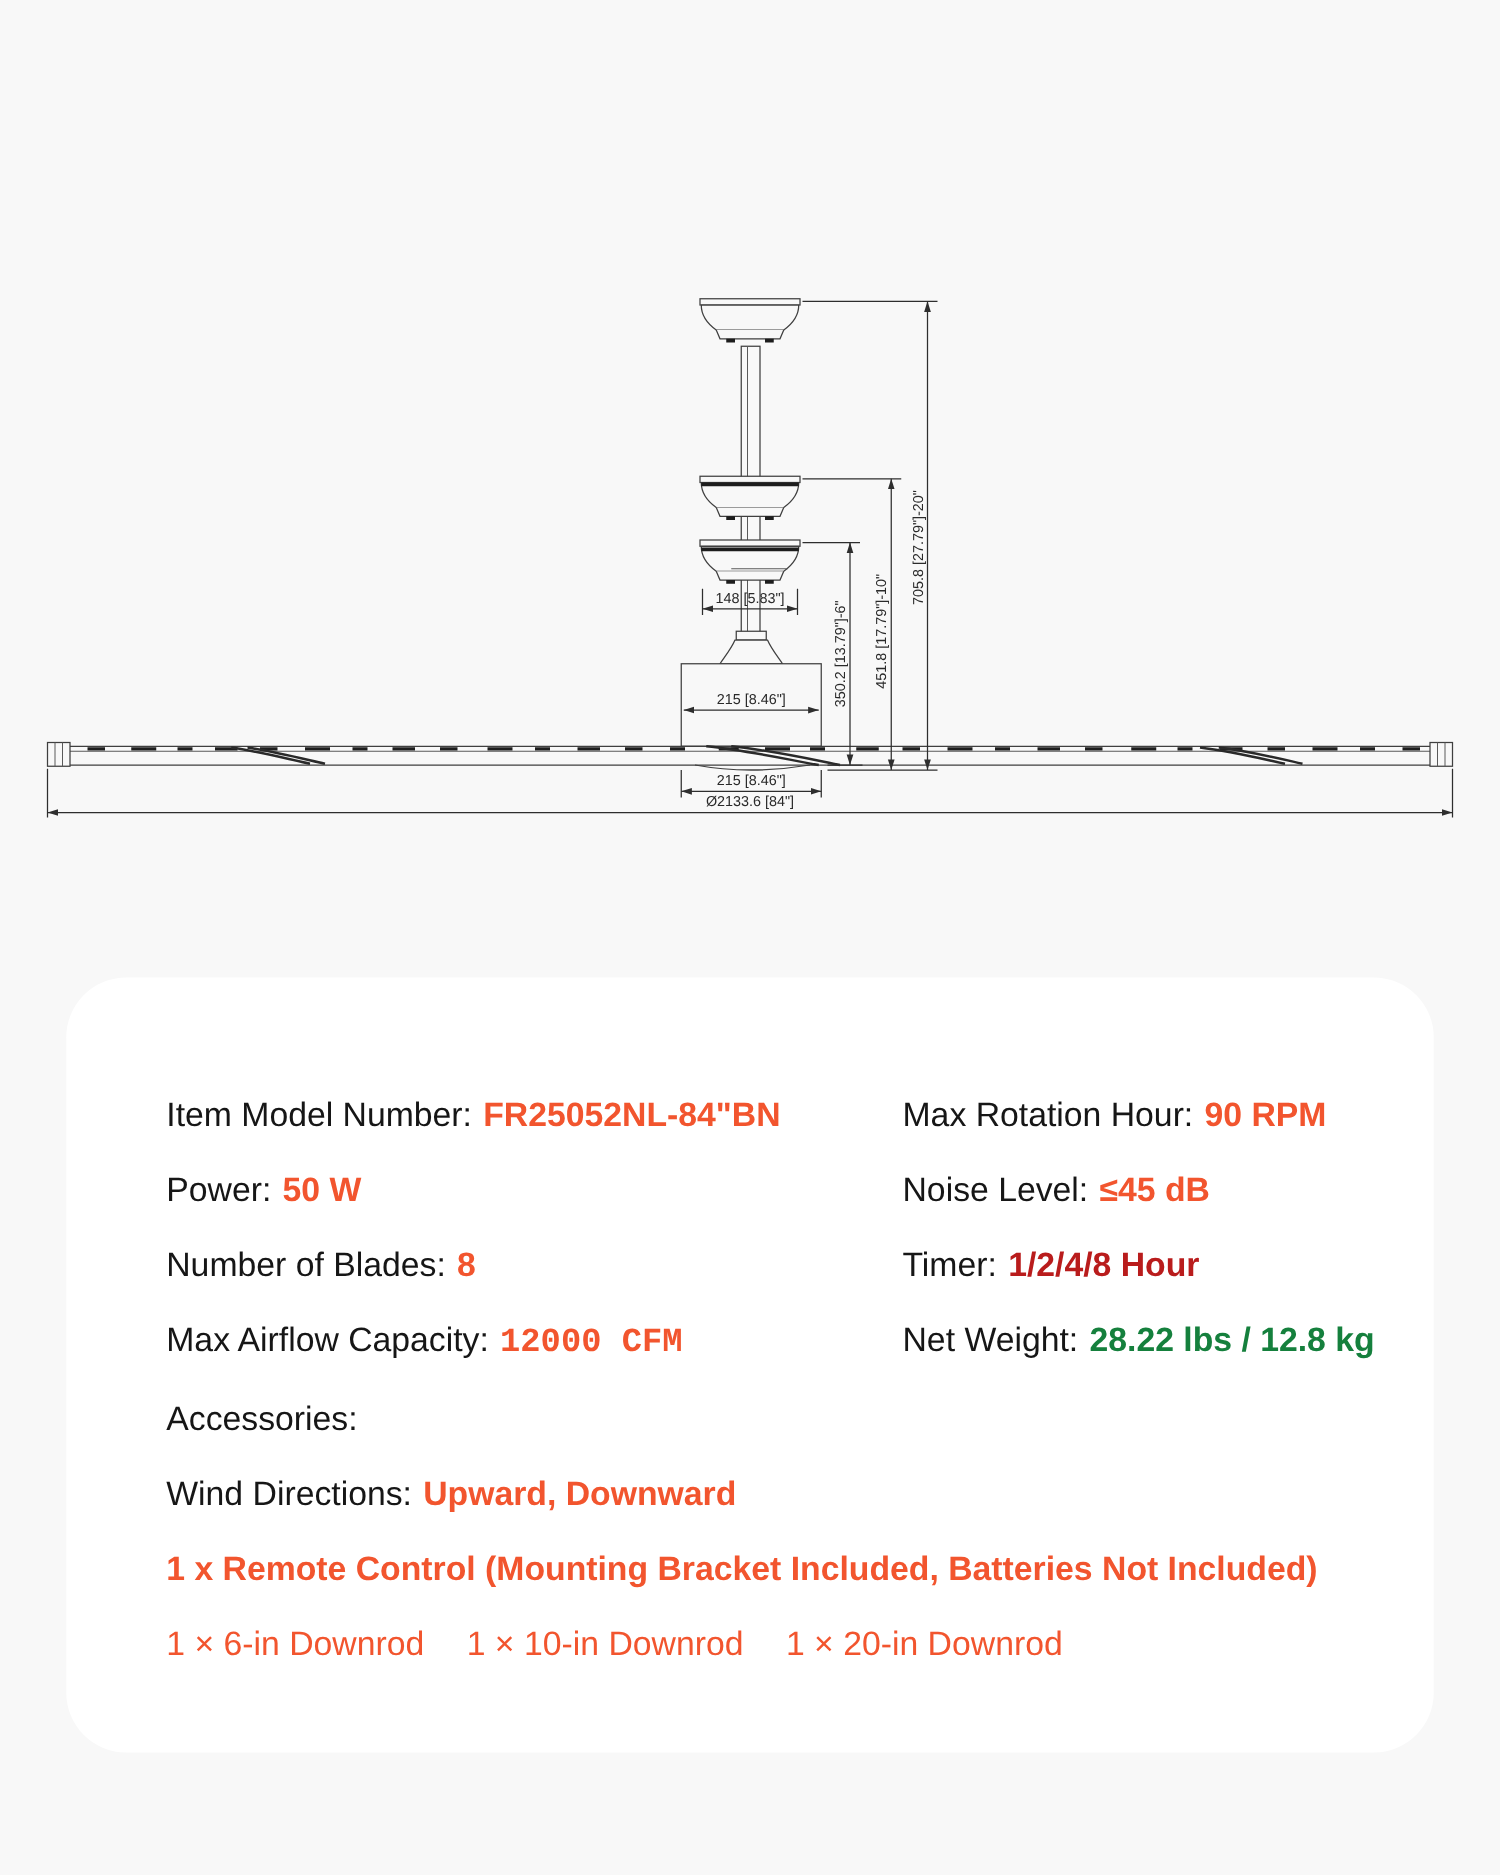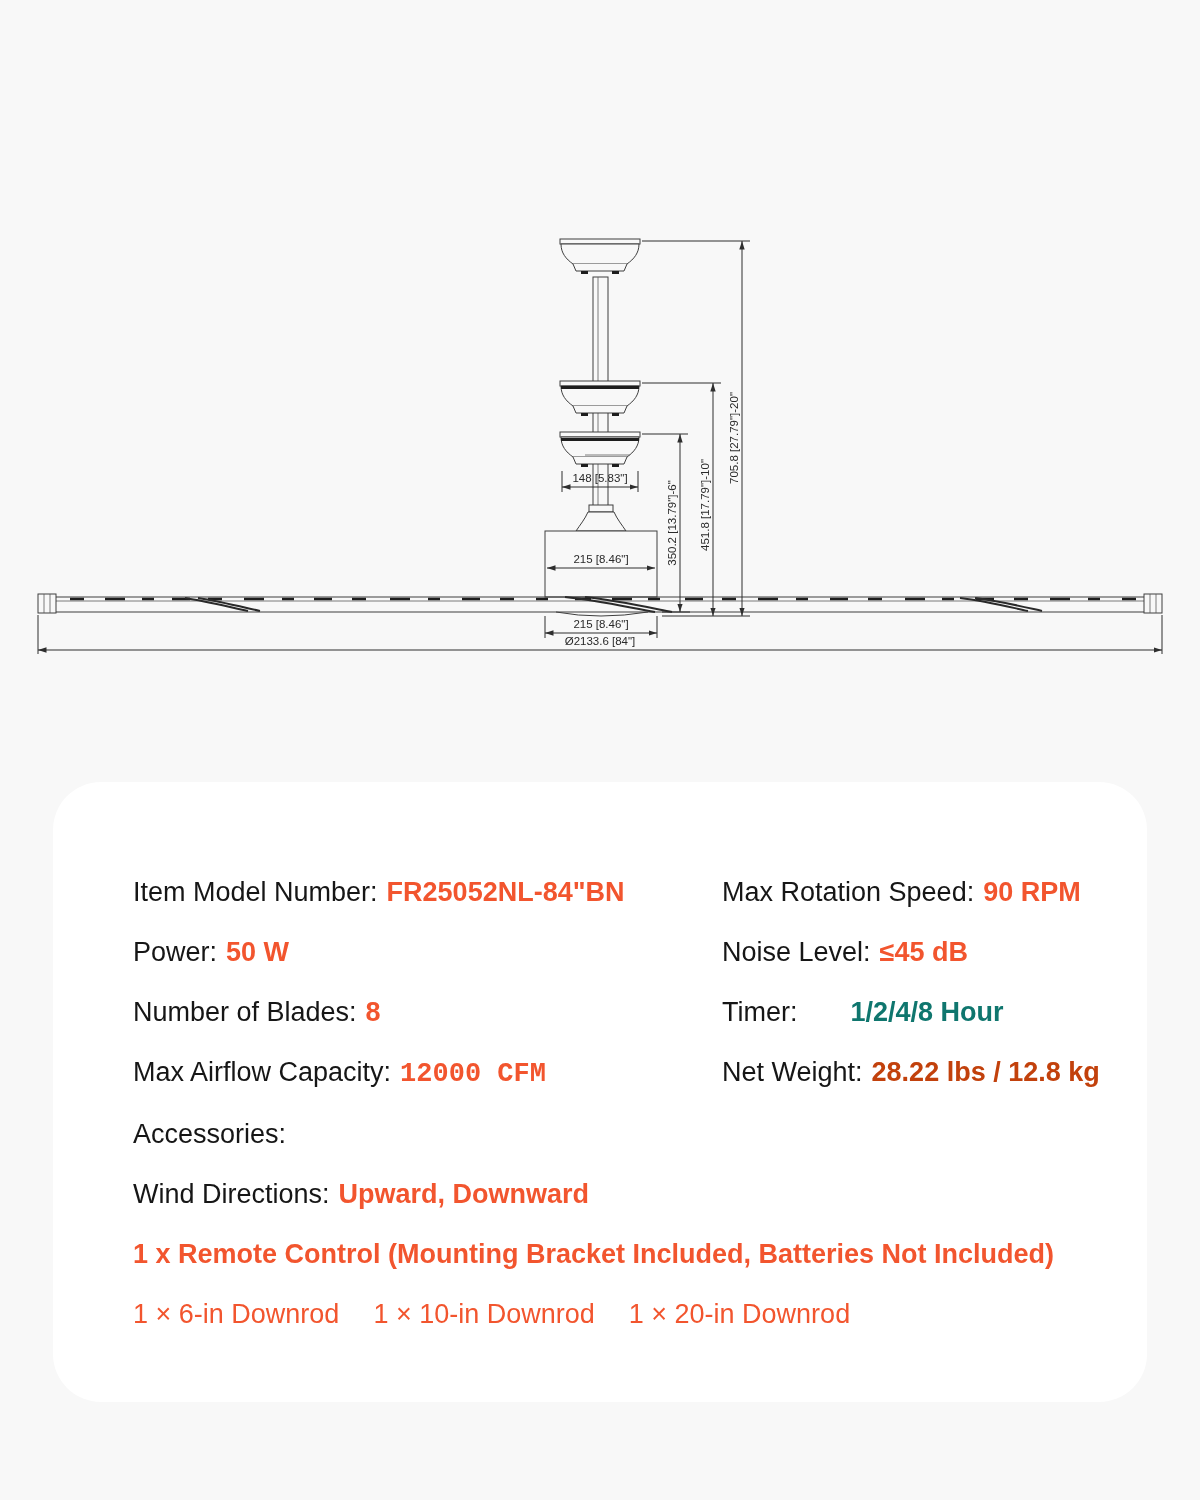--- a/index.html
+++ b/index.html
@@ -174,26 +174,26 @@
     <p class="row acc-line">
       <span class="val" style="color: rgb(242, 85, 46);">1 x Remote Control (Mounting Bracket Included, Batteries Not Included)</span>
     </p>
     <p class="row">
       <span class="val downrod-item" style="color: rgb(242, 85, 46);">1 × 6-in Downrod</span><span class="val downrod-item" style="color: rgb(242, 85, 46);">1 × 10-in Downrod</span><span class="val downrod-item" style="color: rgb(242, 85, 46);">1 × 20-in Downrod</span>
     </p>
   </div>
 
   <div class="col col-right">
     <p class="row">
-      <span class="lbl">Max Rotation Speed:</span><span class="val" style="color: rgb(242, 85, 46);">90 RPM</span>
+      <span class="lbl">Max Rotation Hour:</span><span class="val" style="color: rgb(242, 85, 46);">90 RPM</span>
     </p>
     <p class="row">
       <span class="lbl">Noise Level:</span><span class="val" style="color: rgb(242, 85, 46);">≤45 dB</span>
     </p>
     <p class="row">
-      <span class="lbl">Timer:</span><span class="val" style="color: #0f766e; margin-left: 44px;">1/2/4/8 Hour</span>
+      <span class="lbl">Timer:</span><span class="val" style="color: #b91c1c;">1/2/4/8 Hour</span>
     </p>
     <p class="row">
-      <span class="lbl">Net Weight:</span><span class="val" style="color: #c2410c; margin-top: 40px;">28.22 lbs / 12.8 kg</span>
+      <span class="lbl">Net Weight:</span><span class="val" style="color: #15803d; margin-top: 40px;">28.22 lbs / 12.8 kg</span>
     </p>
   </div>
 
 </div>
 
 </body></html>

